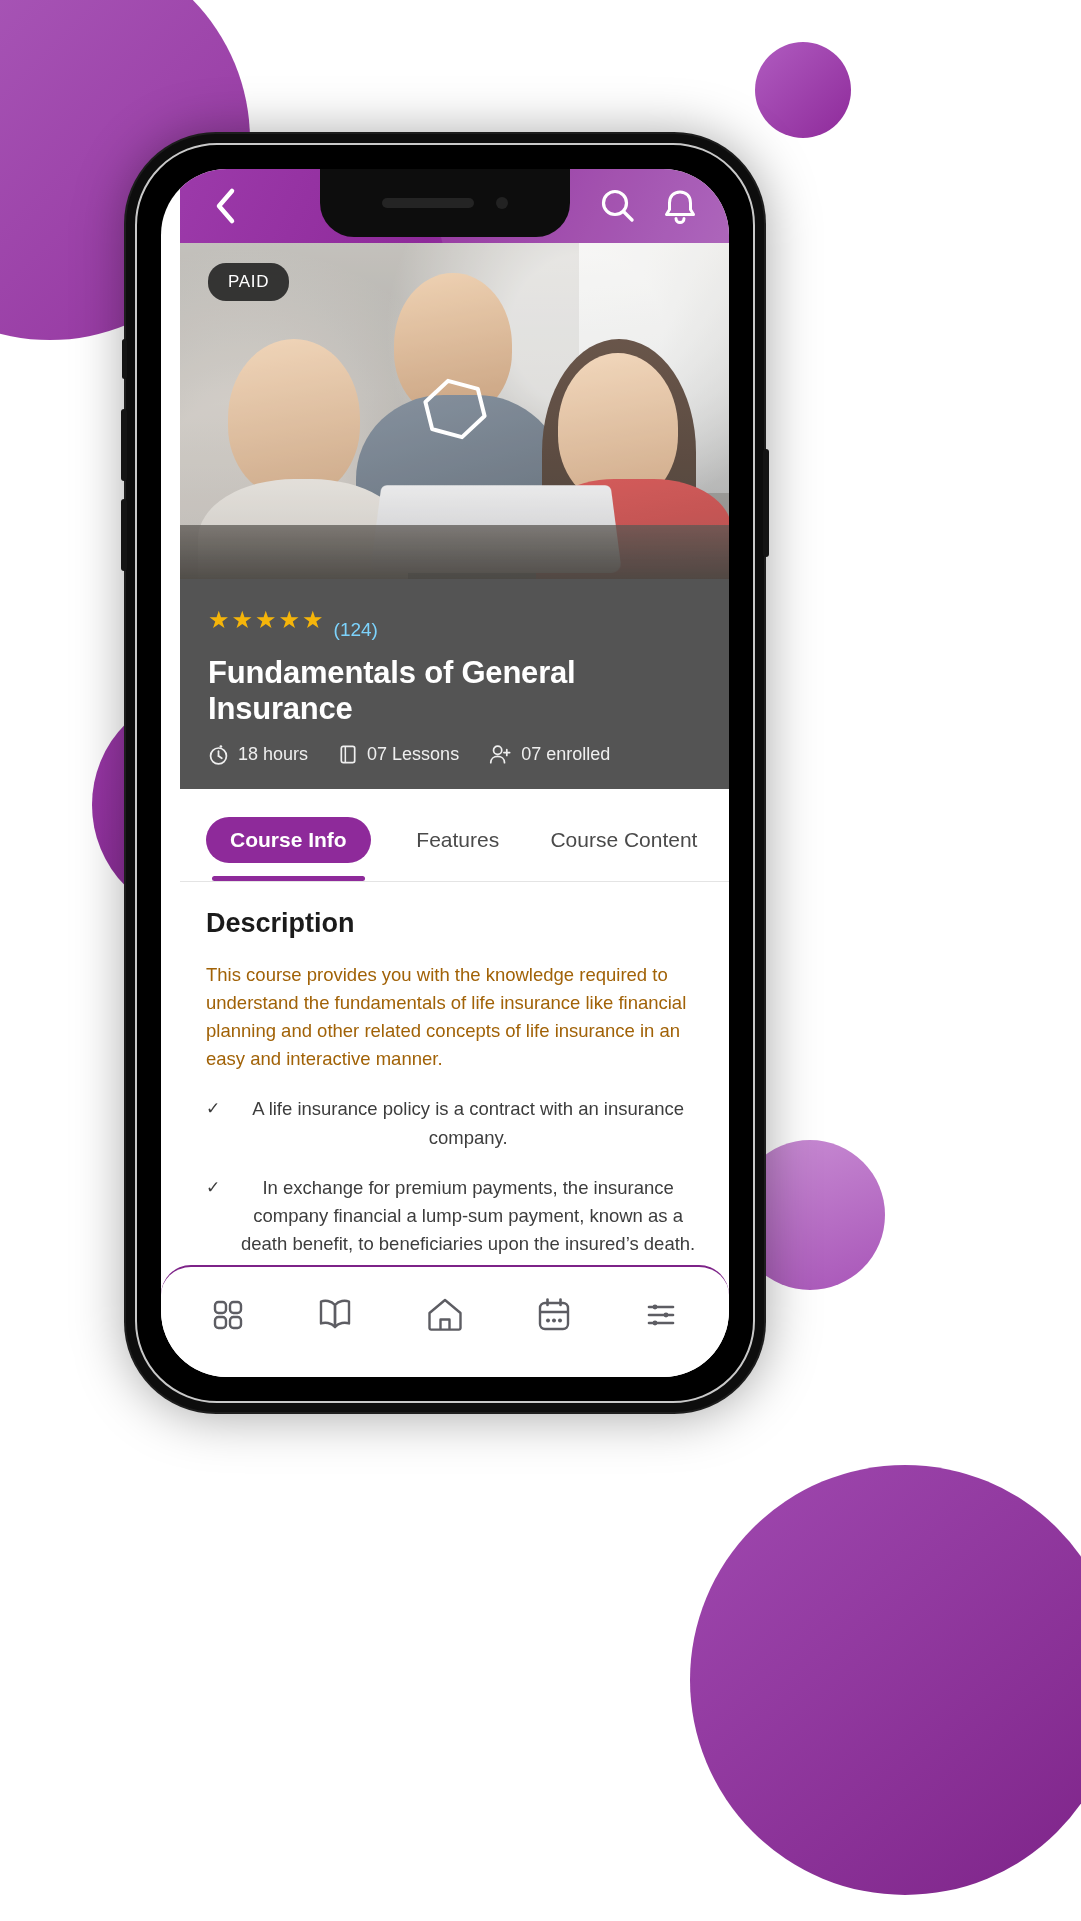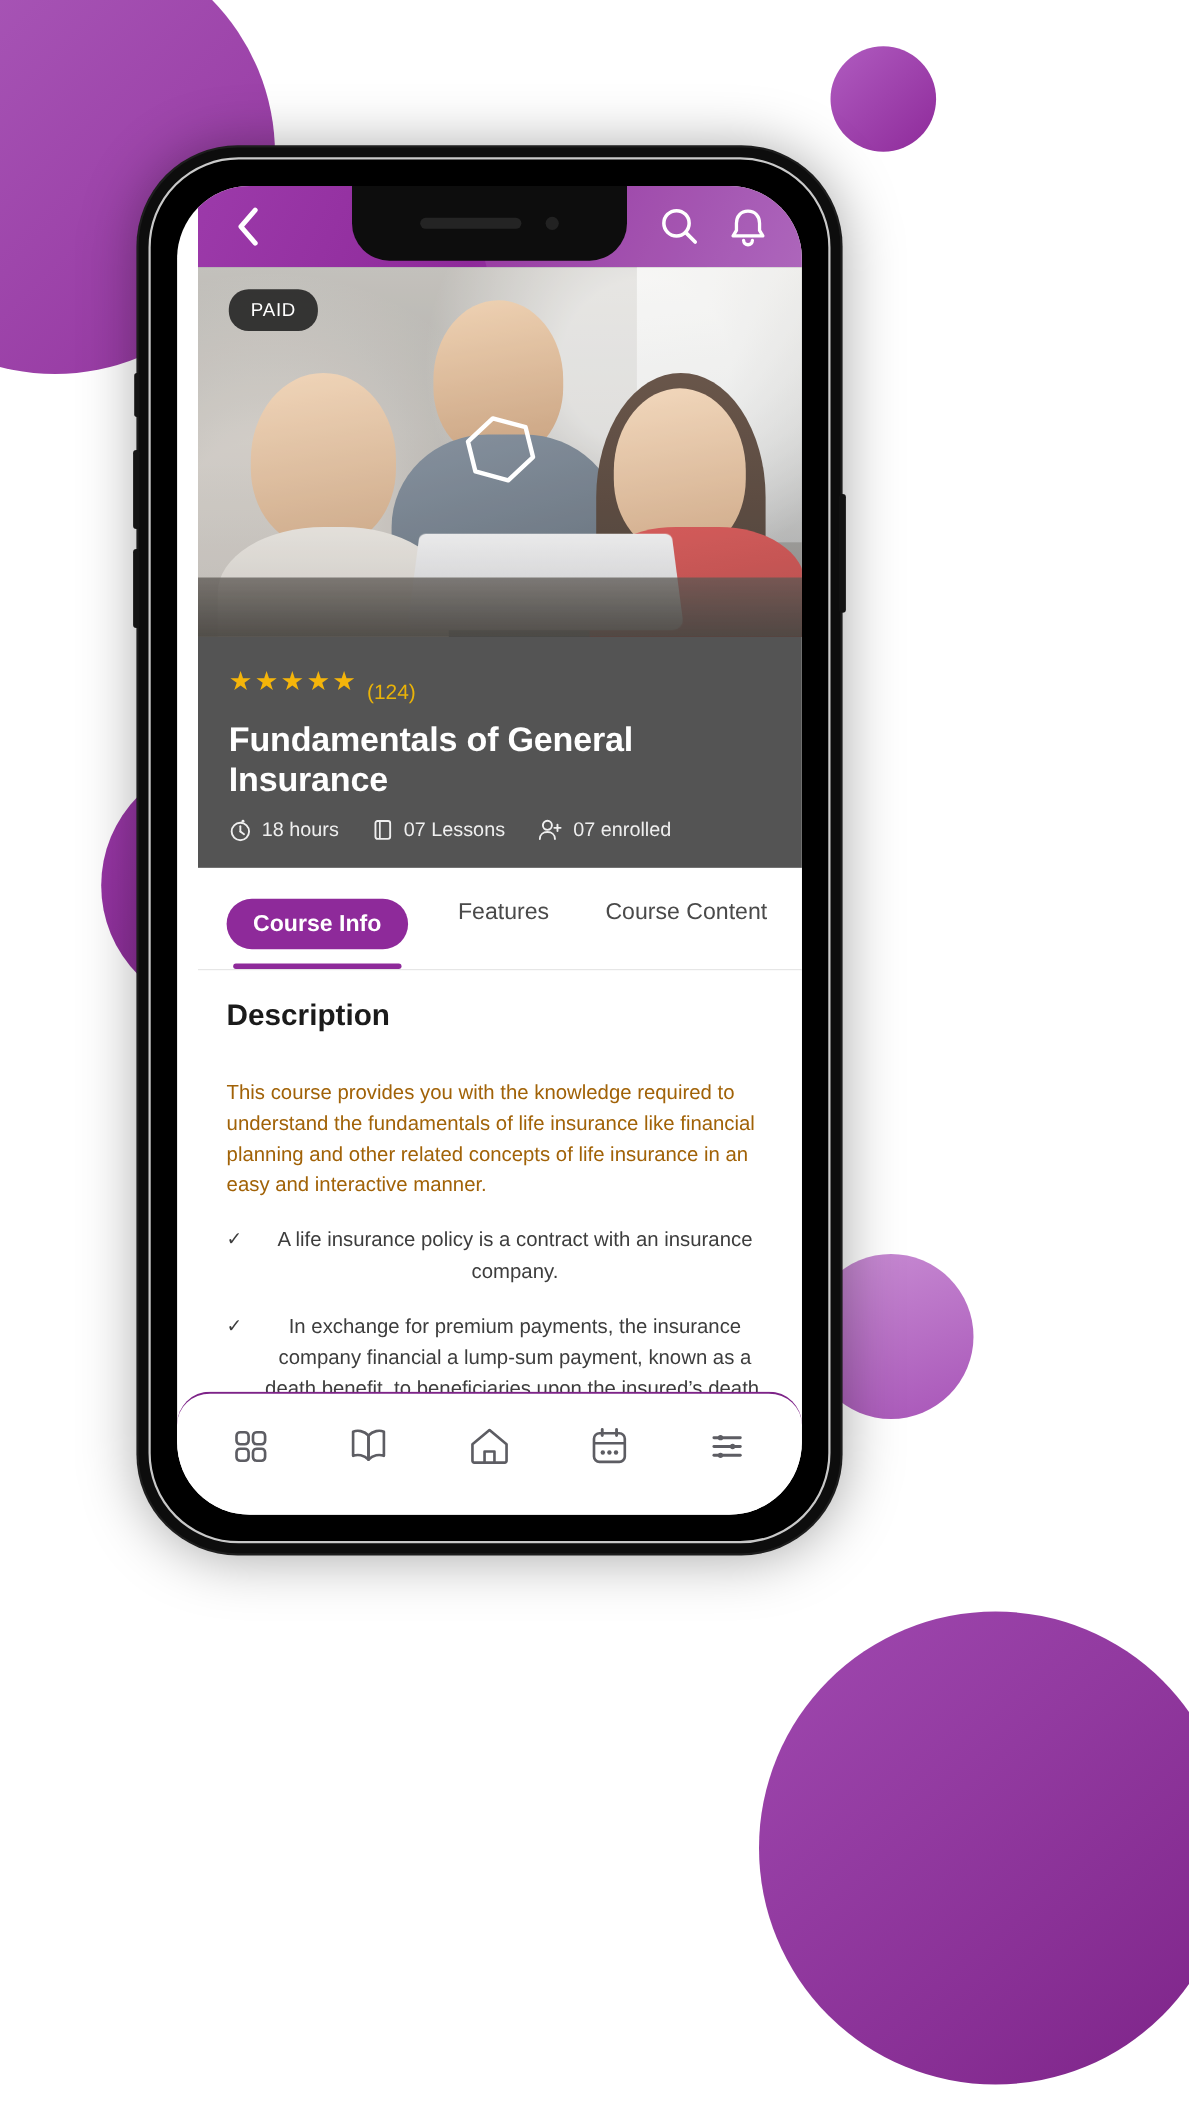--- a/index.html
+++ b/index.html
@@ -207,21 +207,21 @@
     cursor: pointer;
   }
 
   
   .meta-band {
     background: #545454;
     padding: 20px 28px 24px 28px;
   }
   .rating-row { display: flex; align-items: center; gap: 10px; }
   .stars { display: flex; gap: 2px; font-size: 24px; color: #f5b50a; line-height: 1; }
-  .rating-count { color: #eab308; font-size: 19px; margin-top: 20px; }
+  .rating-count { color: #7dd3fc; font-size: 19px; margin-top: 20px; }
 
   .course-title {
     color: #ffffff;
     font-size: 31px;
     font-weight: bold;
     margin-top: 14px;
     letter-spacing: -0.2px;
   }
 
   .meta-row {
@@ -232,20 +232,21 @@
   }
   .meta-item {
     display: flex; align-items: center; gap: 9px;
     color: #efefef;
     font-size: 18px;
   }
 
   
   .tabs {
     display: flex;
+    align-items: center;
     background: #fff;
     padding: 16px 22px 0 22px;
     border-bottom: 1px solid #e4e4e4;
     position: relative;
   }
   .tab {
     font-size: 21px;
     color: #4a4a4a;
     padding: 12px 4px 18px 4px;
     cursor: pointer;
@@ -276,21 +277,21 @@
   .content {
     background: #fff;
     padding: 26px 26px 0 26px;
     height: 415px;
     overflow: hidden;
   }
   .section-title {
     font-size: 27px;
     font-weight: bold;
     color: #1b1b1b;
-    margin-bottom: 40px;
+    margin-bottom: 22px;
   }
   .paragraph {
     font-size: 18.5px;
     line-height: 1.52;
     color: #a16207;
   }
   .bullets { margin-top: 22px; }
   .bullet {
     display: flex;
     gap: 13px;

